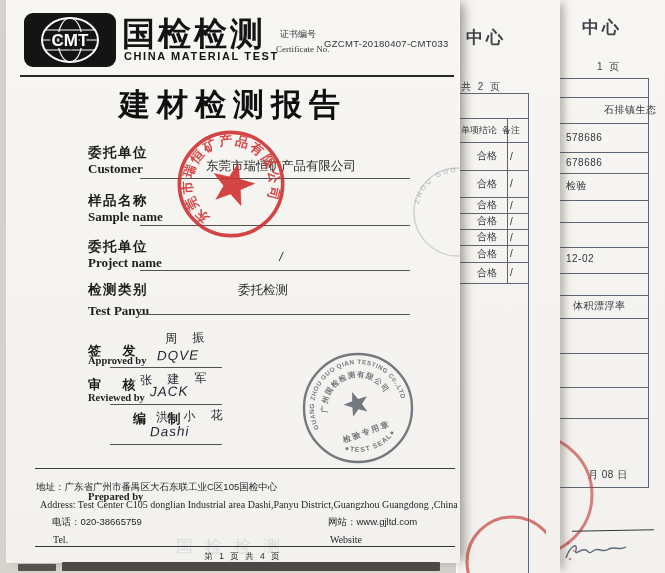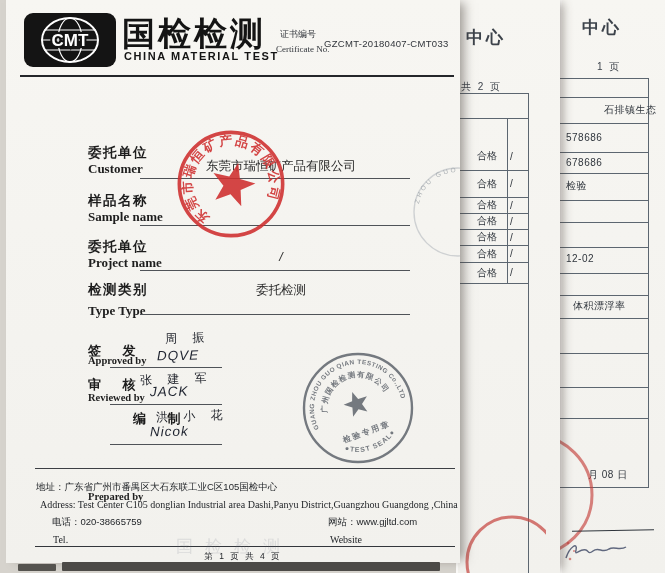--- a/index.html
+++ b/index.html
@@ -96,20 +96,24 @@
 
   <div id="page2" class="abs paper">
     <div class="abs bp-head" style="left:10px;top:26px;">中心</div>
     <div class="abs bp-pn" style="left:5px;top:80px;">共 2 页</div>
 
     <div class="abs tl" style="left:0;top:93px;width:72px;height:1px;"></div>
     <div class="abs tl" style="left:0;top:118px;width:72px;height:1px;"></div>
     <div class="abs tl" style="left:72px;top:93px;width:1px;height:480px;"></div>
     <div class="abs tl" style="left:51px;top:118px;width:1px;height:165px;"></div>
 
+    <div class="abs" style="left:0;top:118px;width:72px;height:24px;border-bottom:1px solid #5c6670;display:flex;align-items:center;">
+      <span class="th" style="margin-left:5px;">单项结论</span>
+      <span class="th" style="margin-left:5px;">备注</span>
+    </div>
 
     <div class="abs row2" style="top:142px;height:28px;">
       <span class="r">合格</span>
       <span class="m">/</span>
     </div>
     <div class="abs row2" style="top:170px;height:27px;">
       <span class="r">合格</span>
       <span class="m">/</span>
     </div>
     <div class="abs row2" style="top:197px;height:16px;">
@@ -150,38 +154,39 @@
         <text x="46" y="33" text-anchor="middle" font-size="17" font-weight="bold" fill="#fff" style="paint-order:stroke;stroke:#141414;stroke-width:4px;font-family:'Liberation Sans',sans-serif;">CMT</text>
       </svg>
     </div>
     <div class="abs brand-cn" style="left:116px;top:12px;">国检检测</div>
     <div class="abs brand-en" style="left:118px;top:50px;">CHINA MATERIAL TEST</div>
     <div class="abs cert" style="left:274px;top:28px;">证书编号</div>
     <div class="abs cert" style="left:270px;top:44px;font-family:'Liberation Serif','DejaVu Serif',serif;">Certificate No.</div>
     <div class="abs certv" style="left:318px;top:38px;">GZCMT-20180407-CMT033</div>
     <div class="abs rule" style="left:14px;top:75px;width:434px;height:2px;"></div>
 
+    <div class="abs title" style="left:47px;top:84px;width:360px;">建材检测报告</div>
 
     <div class="abs flab" style="left:82px;top:144px;">委托单位</div>
     <div class="abs flab-en" style="left:82px;top:161px;">Customer</div>
     <div class="abs fval" style="left:140px;top:158px;">东莞市瑞恒矿产品有限公司</div>
     <div class="abs uline" style="left:134px;top:178px;width:270px;"></div>
 
     <div class="abs flab" style="left:82px;top:192px;">样品名称</div>
     <div class="abs flab-en" style="left:82px;top:209px;">Sample name</div>
     <div class="abs uline" style="left:134px;top:225px;width:270px;"></div>
 
     <div class="abs flab" style="left:82px;top:238px;">委托单位</div>
     <div class="abs flab-en" style="left:82px;top:255px;">Project name</div>
     <div class="abs fval" style="left:140px;top:250px;font-style:italic;">/</div>
     <div class="abs uline" style="left:134px;top:270px;width:270px;"></div>
 
     <div class="abs flab" style="left:82px;top:281px;">检测类别</div>
-    <div class="abs flab-en" style="left:82px;top:303px;">Type Type</div>
-    <div class="abs fval" style="left:140px;top:282px;font-family:Liberation Mono, monospace;">委托检测</div>
+    <div class="abs flab-en" style="left:82px;top:303px;">Test Panyu</div>
+    <div class="abs fval" style="left:122px;top:282px;font-family:Liberation Mono, monospace;">委托检测</div>
     <div class="abs uline" style="left:134px;top:314px;width:270px;"></div>
 
     <svg class="abs" style="left:159px;top:122px;" width="132" height="124" viewBox="0 0 120 120" opacity="0.88">
       <defs>
         <path id="redring" d="M22,60 a38,38 0 1,1 76,0 a38,38 0 1,1 -76,0"></path>
       </defs>
       <circle cx="60" cy="60" r="50" fill="none" stroke="#cf2e2e" stroke-width="3.5"></circle>
       <g transform="rotate(-58 60 60)">
         <polygon points="60,40 65.3,54.7 80.9,55.2 68.6,64.8 72.9,79.8 60,71 47.1,79.8 51.4,64.8 39.1,55.2 54.7,54.7" fill="#cf2e2e"></polygon>
         <text font-size="12.5" letter-spacing="2" fill="#cf2e2e" font-weight="bold" style="font-family:'Liberation Sans',sans-serif;">
@@ -198,21 +203,21 @@
 
     <div class="abs slab" style="left:82px;top:376px;">审  核</div>
     <div class="abs hand-cn" style="left:134px;top:371px;">张 建 军</div>
     <div class="abs slab-en" style="left:82px;top:392px;">Reviewed by</div>
     <div class="abs hand-en" style="left:144px;top:384px;">JACK</div>
     <div class="abs sline" style="left:104px;top:404px;width:112px;"></div>
 
     <div class="abs slab" style="left:82px;top:410px;margin-left:45px;">编  制</div>
     <div class="abs hand-cn" style="left:150px;top:408px;">洪 小 花</div>
     <div class="abs slab-en" style="left:82px;top:455px;margin-top:36px;">Prepared by</div>
-    <div class="abs hand-en" style="left:144px;top:424px;">Nicok</div>
+    <div class="abs hand-en" style="left:144px;top:424px;">Dashi</div>
     <div class="abs sline" style="left:104px;top:444px;width:112px;"></div>
 
     <svg class="abs" style="left:292px;top:348px;" width="120" height="120" viewBox="0 0 120 120" opacity="0.92">
       <defs>
         <path id="grayringtop" d="M16,60 a44,44 0 1,1 88,0 a44,44 0 1,1 -88,0"></path>
         <path id="grayringbot" d="M16,60 a44,44 0 1,0 88,0"></path>
         <path id="grayinner" d="M29,60 a31,31 0 1,1 62,0 a31,31 0 1,1 -62,0"></path>
       </defs>
       <circle cx="60" cy="60" r="54" fill="none" stroke="#6a6f76" stroke-width="2.4"></circle>
       <g transform="rotate(-28 60 60)">

